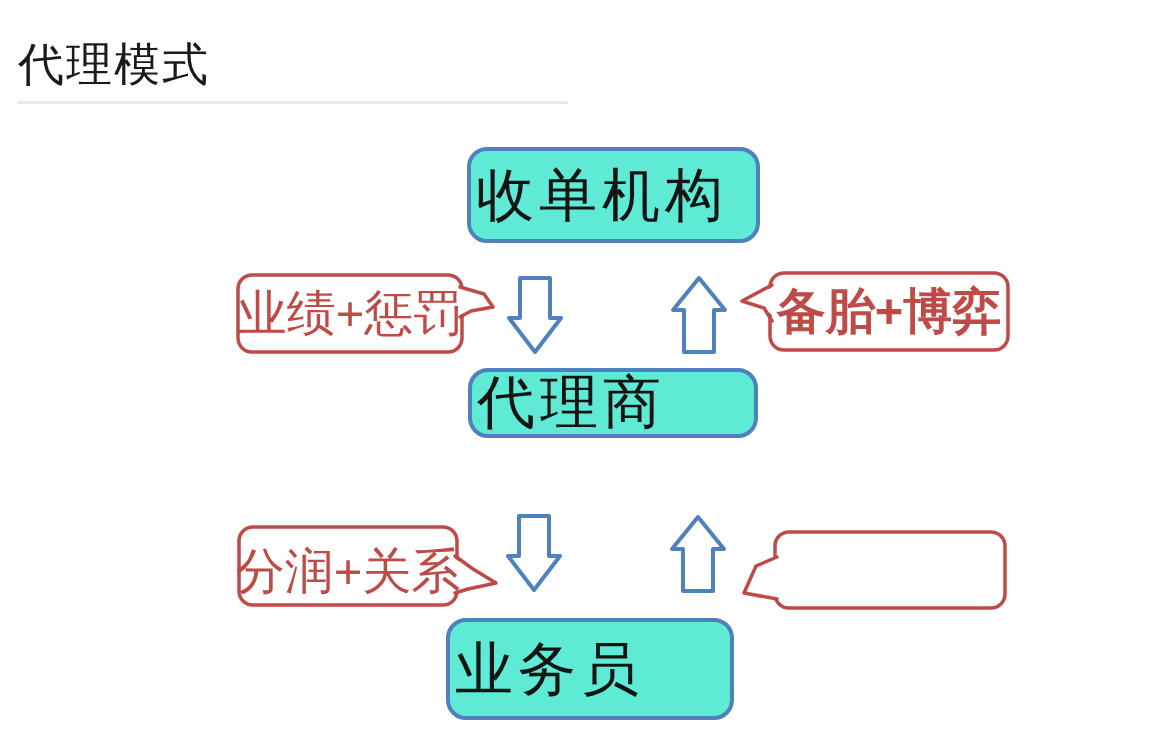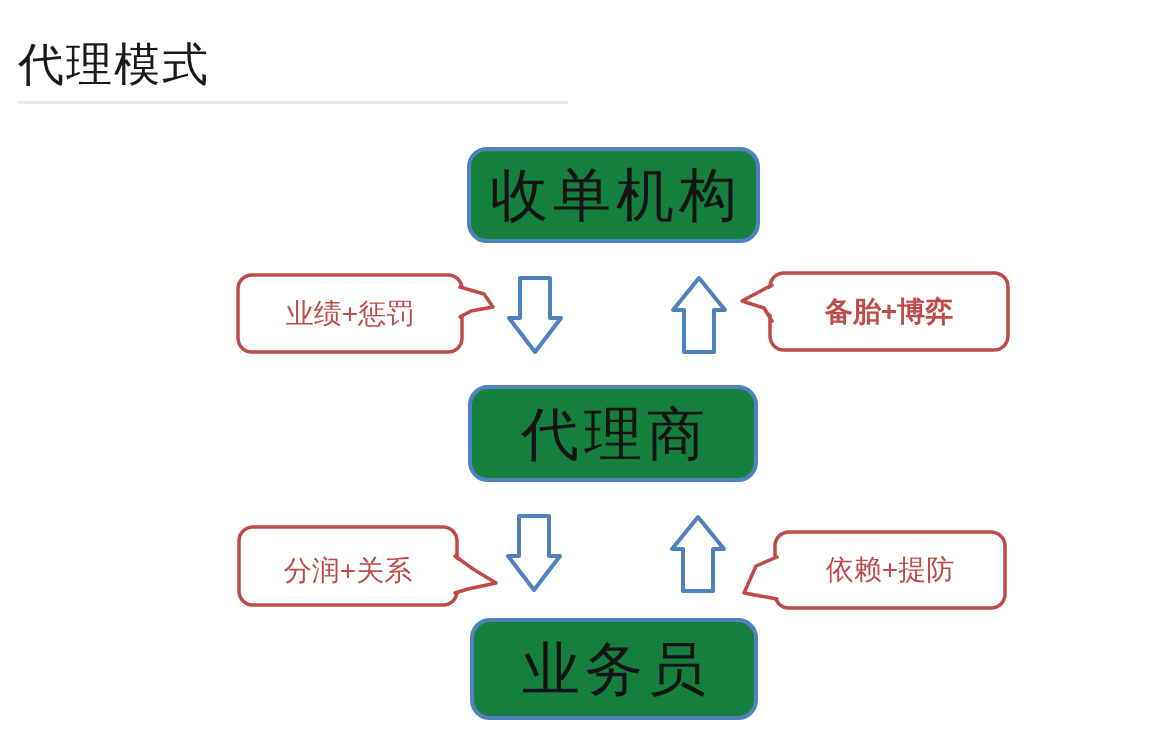--- a/index.html
+++ b/index.html
@@ -33,34 +33,34 @@
   .title-underline{
     position:absolute; left:17px; top:101px;
     width:551px; height:3px;
     background:var(--underline);
     border-radius:2px;
   }
   .node{
     position:absolute;
     border:4px solid var(--node-border);
     border-radius:20px;
-    background:#15803d;
-    display:flex; align-items:center; justify-content:center;
+    background:#5eead4;
+    display:flex; align-items:center; 
   }
   .node span{
     font-size:58px; font-weight:500;
     color:var(--node-text);
     letter-spacing:5px;
     white-space:nowrap;
     line-height:1;
     padding-left:5px; 
   }
   .node1{ left:467px; top:147px; width:293px; height:96px; }
-  .node2{ left:468px; top:385px; width:290px; height:97px; }
-  .node3{ left:470px; top:618px; width:288px; height:102px; }
+  .node2{ left:468px; top:368px; width:290px; height:70px;font-family:Liberation Serif, serif; }
+  .node3{ left:446px; top:618px; width:288px; height:102px; }
 
   .overlay{
     position:absolute; left:0; top:0;
     width:1171px; height:730px;
     pointer-events:none;
   }
   .shape-blue{
     fill:#fff;
     stroke:var(--arrow);
     stroke-width:4;
@@ -76,21 +76,21 @@
     fill:none;
     stroke:var(--callout);
     stroke-width:3.5;
     stroke-linejoin:round;
     stroke-linecap:round;
   }
   .callout-label{
     position:absolute;
     display:flex; align-items:center; justify-content:center;
     color:var(--callout);
-    font-size:28px; font-weight:500;
+    font-size:49px; font-weight:500;
     white-space:nowrap;
     line-height:1;
   }
   .c1{ left:238px; top:275px; width:224px; height:77px; }
   .c2{ left:770px; top:273px; width:238px; height:77px;font-weight:bold; }
   .c3{ left:239px; top:527px; width:218px; height:88px; }
   .c4{ left:775px; top:532px; width:230px; height:76px; }
 </style>
 </head>
 <body>
@@ -138,15 +138,14 @@
 
     <path class="shape-blue" d="M520 278 H550 V318 H561 L535 352 L509 318 H520 Z"></path>
     <path class="shape-blue" d="M684 352 H714 V310 H725 L699 278 L673 310 H684 Z"></path>
     <path class="shape-blue" d="M519 516 H549 V556 H560 L534 590 L508 556 H519 Z"></path>
     <path class="shape-blue" d="M683 591 H713 V549 H724 L698 517 L672 549 H683 Z"></path>
   </svg>
 
   <div class="callout-label c1">业绩+惩罚</div>
   <div class="callout-label c2">备胎+博弈</div>
   <div class="callout-label c3">分润+关系</div>
-  <div class="callout-label c4">依赖+提防</div>
 
 </div>
 
 </body></html>

